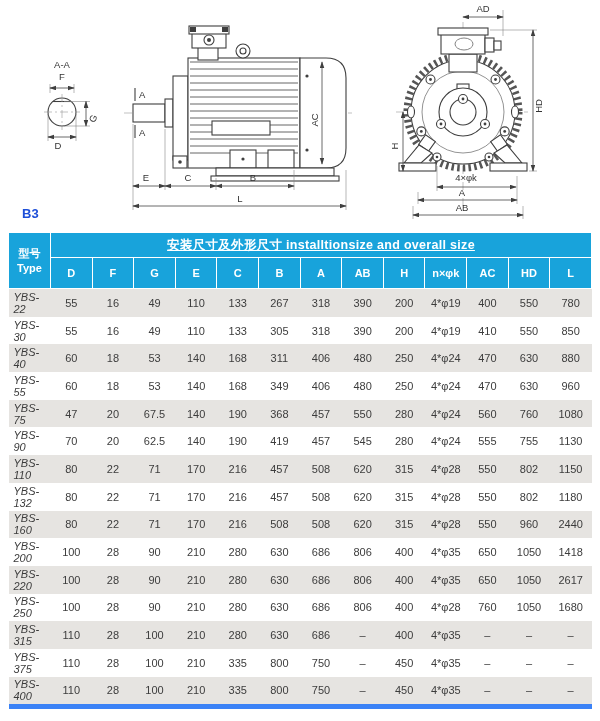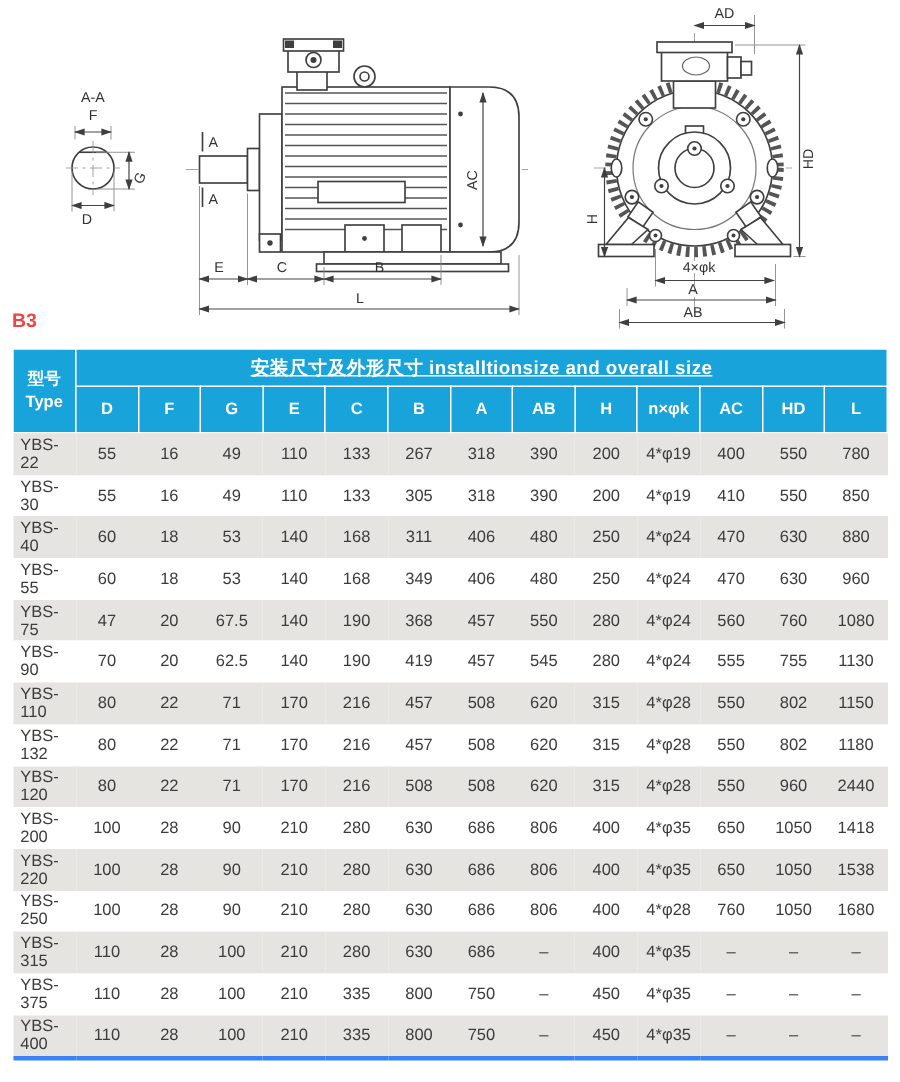--- a/index.html
+++ b/index.html
@@ -3,41 +3,41 @@
 <meta charset="utf-8">
 <style>
   html,body{margin:0;padding:0;}
   body{
     width:600px;height:721px;position:relative;background:#ffffff;
     font-family:"Liberation Sans","DejaVu Sans",sans-serif;
     -webkit-font-smoothing:antialiased;
   }
   .drawing-area{position:absolute;top:0;left:0;width:600px;height:230px;}
   .b3-label{
-    position:absolute;left:8px;top:206px;font-size:13px;font-weight:bold;color:#ef4444;
+    position:absolute;left:22px;top:206px;font-size:13px;font-weight:bold;color:#1d4ed8;
   }
   .table-wrap{position:absolute;top:232px;left:8px;width:584px;}
   table.spec{
     border-collapse:collapse;table-layout:fixed;width:584px;
     font-size:11px;color:#3c3c3c;
   }
   table.spec thead th{
     background:#18a3db;color:#ffffff;font-weight:bold;
     border:1px solid #ffffff;text-align:center;vertical-align:middle;
   }
   th.group-header{height:22px;font-size:12.5px;font-weight:bold;letter-spacing:.3px;text-decoration:underline;}
   th.col-header{height:28px;font-size:11px;}
   th.type-header{font-size:11px;line-height:1.3;font-weight:bold;}
   table.spec tbody td{
     text-align:center;height:27.7px;padding:0;vertical-align:middle;
   }
   table.spec tbody tr.odd{background:#e6e4e1;}
   table.spec tbody tr.even{background:#ffffff;margin-top:31px;}
-  table.spec tbody tr:last-child td{border-bottom:3px solid #3b82f6;}
-  table.spec tbody td.type-cell{text-align:left;padding-left:5px;}
+  table.spec tbody tr:last-child td{border-bottom:5px solid #3b82f6;}
+  table.spec tbody td.type-cell{text-align:left;padding-left:5px;font-style:italic;}
   
   svg text{fill:#333;font-family:"Liberation Sans","DejaVu Sans",sans-serif;font-size:9.5px;}
   .ol{stroke:#3f3f3f;fill:none;stroke-width:1.1;}
   .olw{stroke:#3f3f3f;fill:#ffffff;stroke-width:1.1;}
   .fin{stroke:#555;stroke-width:0.9;}
   .dim{stroke:#444;stroke-width:0.8;fill:none;}
   .ext{stroke:#888;stroke-width:0.6;fill:none;}
   .cl{stroke:#999;stroke-width:0.6;fill:none;stroke-dasharray:8 3 2 3;}
   .dk{fill:#3f3f3f;stroke:none;}
 </style>
@@ -380,21 +380,21 @@
           <td>457</td>
           <td>508</td>
           <td>620</td>
           <td>315</td>
           <td>4*φ28</td>
           <td>550</td>
           <td>802</td>
           <td>1180</td>
         </tr>
         <tr class="odd">
-          <td class="type-cell">YBS-120</td>
+          <td class="type-cell">YBS-160</td>
           <td>80</td>
           <td>22</td>
           <td>71</td>
           <td>170</td>
           <td>216</td>
           <td>508</td>
           <td>508</td>
           <td>620</td>
           <td>315</td>
           <td>4*φ28</td>
@@ -425,21 +425,21 @@
           <td>90</td>
           <td>210</td>
           <td>280</td>
           <td>630</td>
           <td>686</td>
           <td>806</td>
           <td>400</td>
           <td>4*φ35</td>
           <td>650</td>
           <td>1050</td>
-          <td>1538</td>
+          <td>2617</td>
         </tr>
         <tr class="even">
           <td class="type-cell">YBS-250</td>
           <td>100</td>
           <td>28</td>
           <td>90</td>
           <td>210</td>
           <td>280</td>
           <td>630</td>
           <td>686</td>

